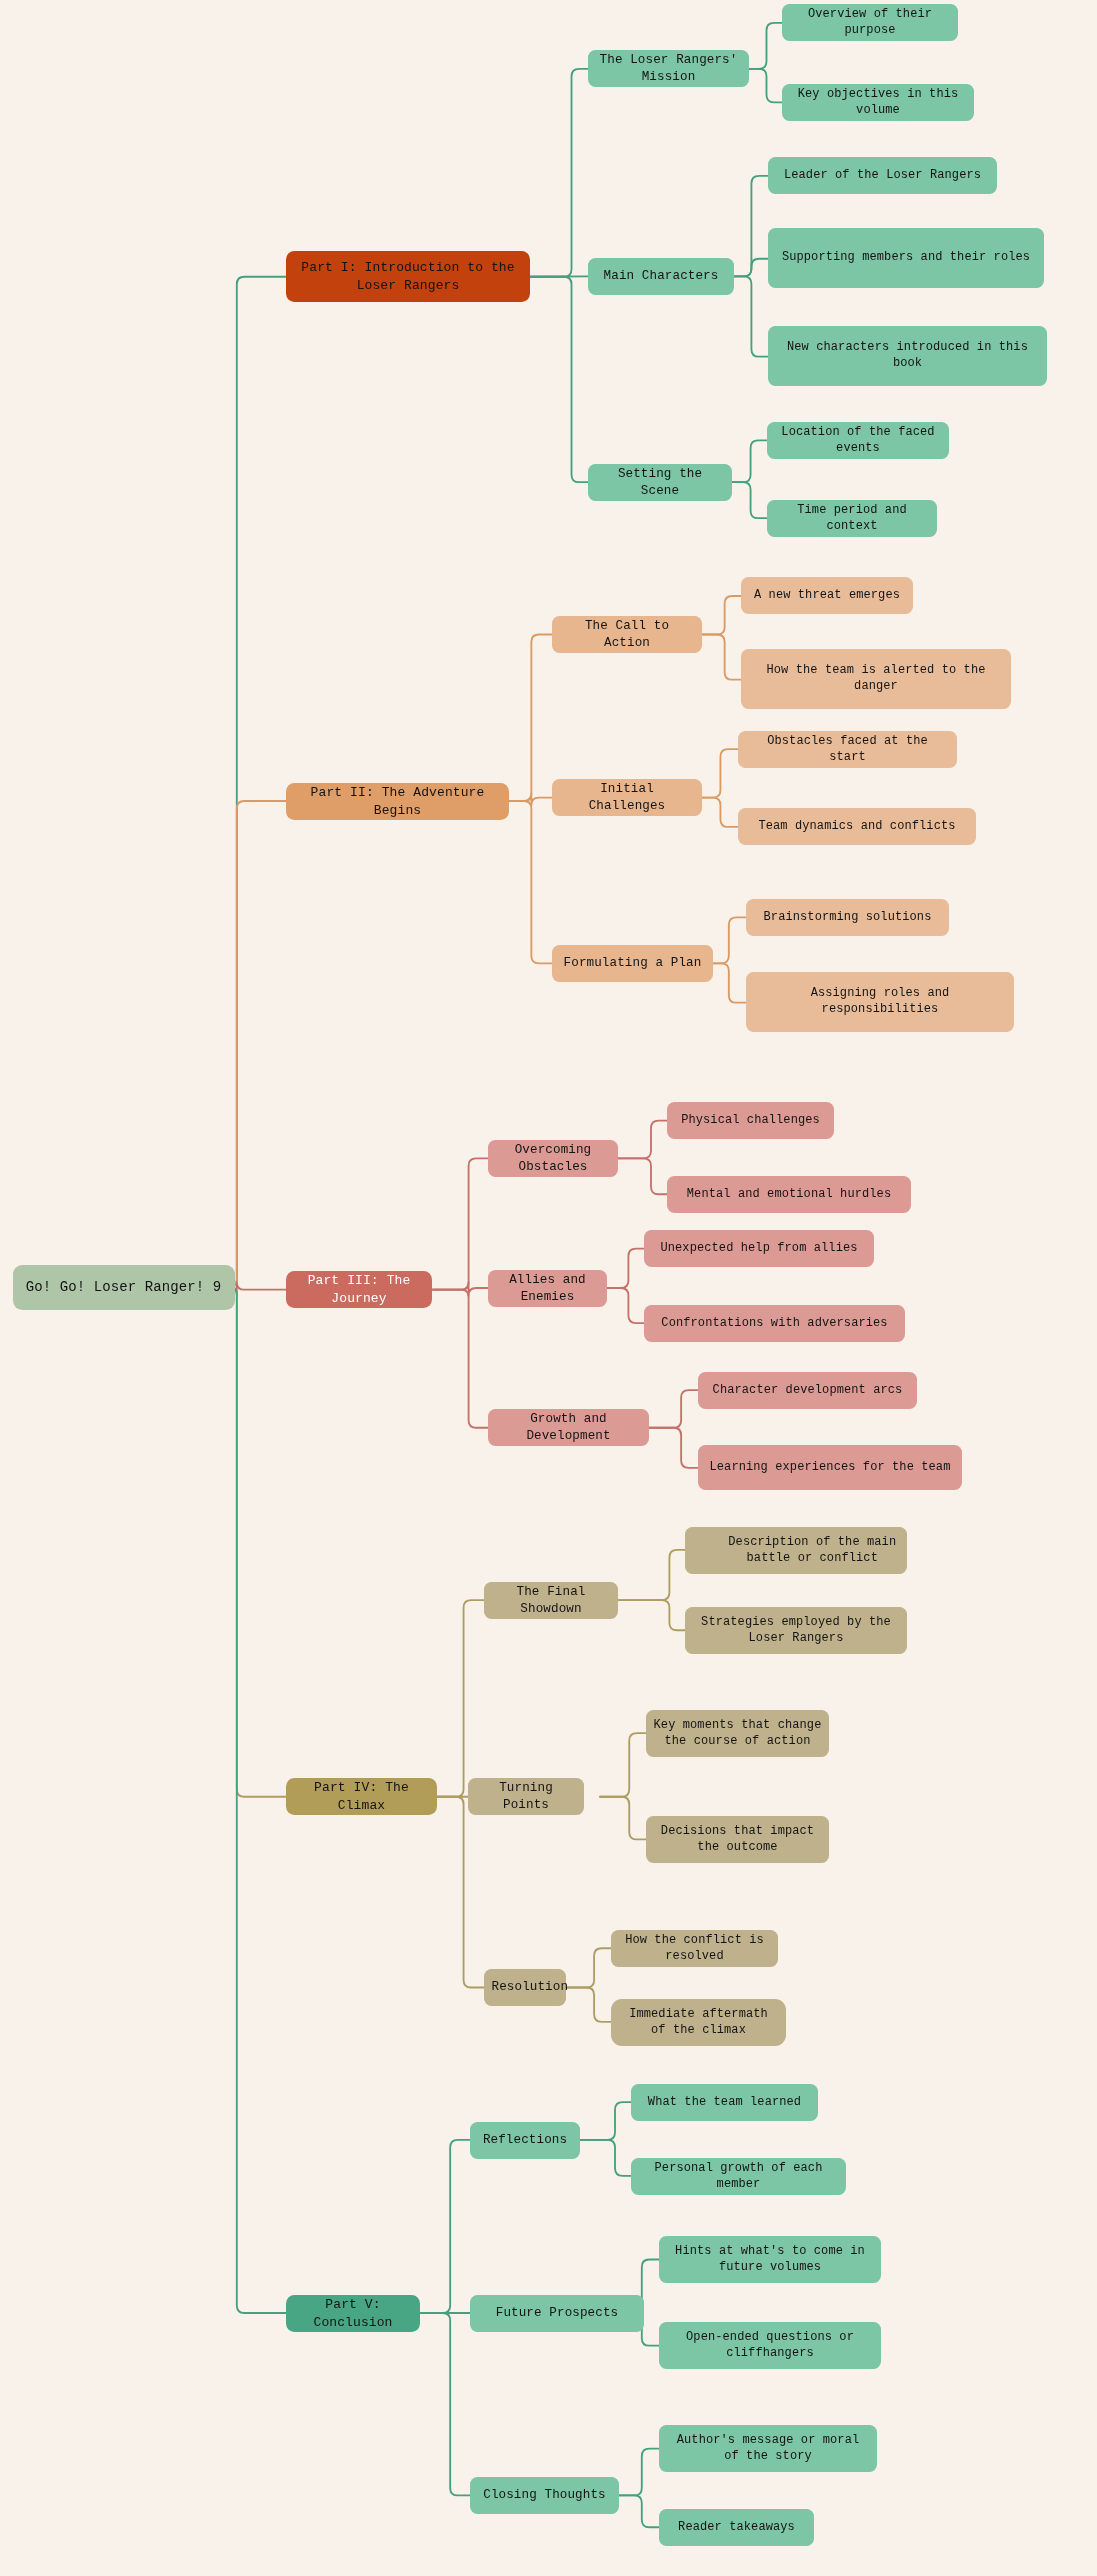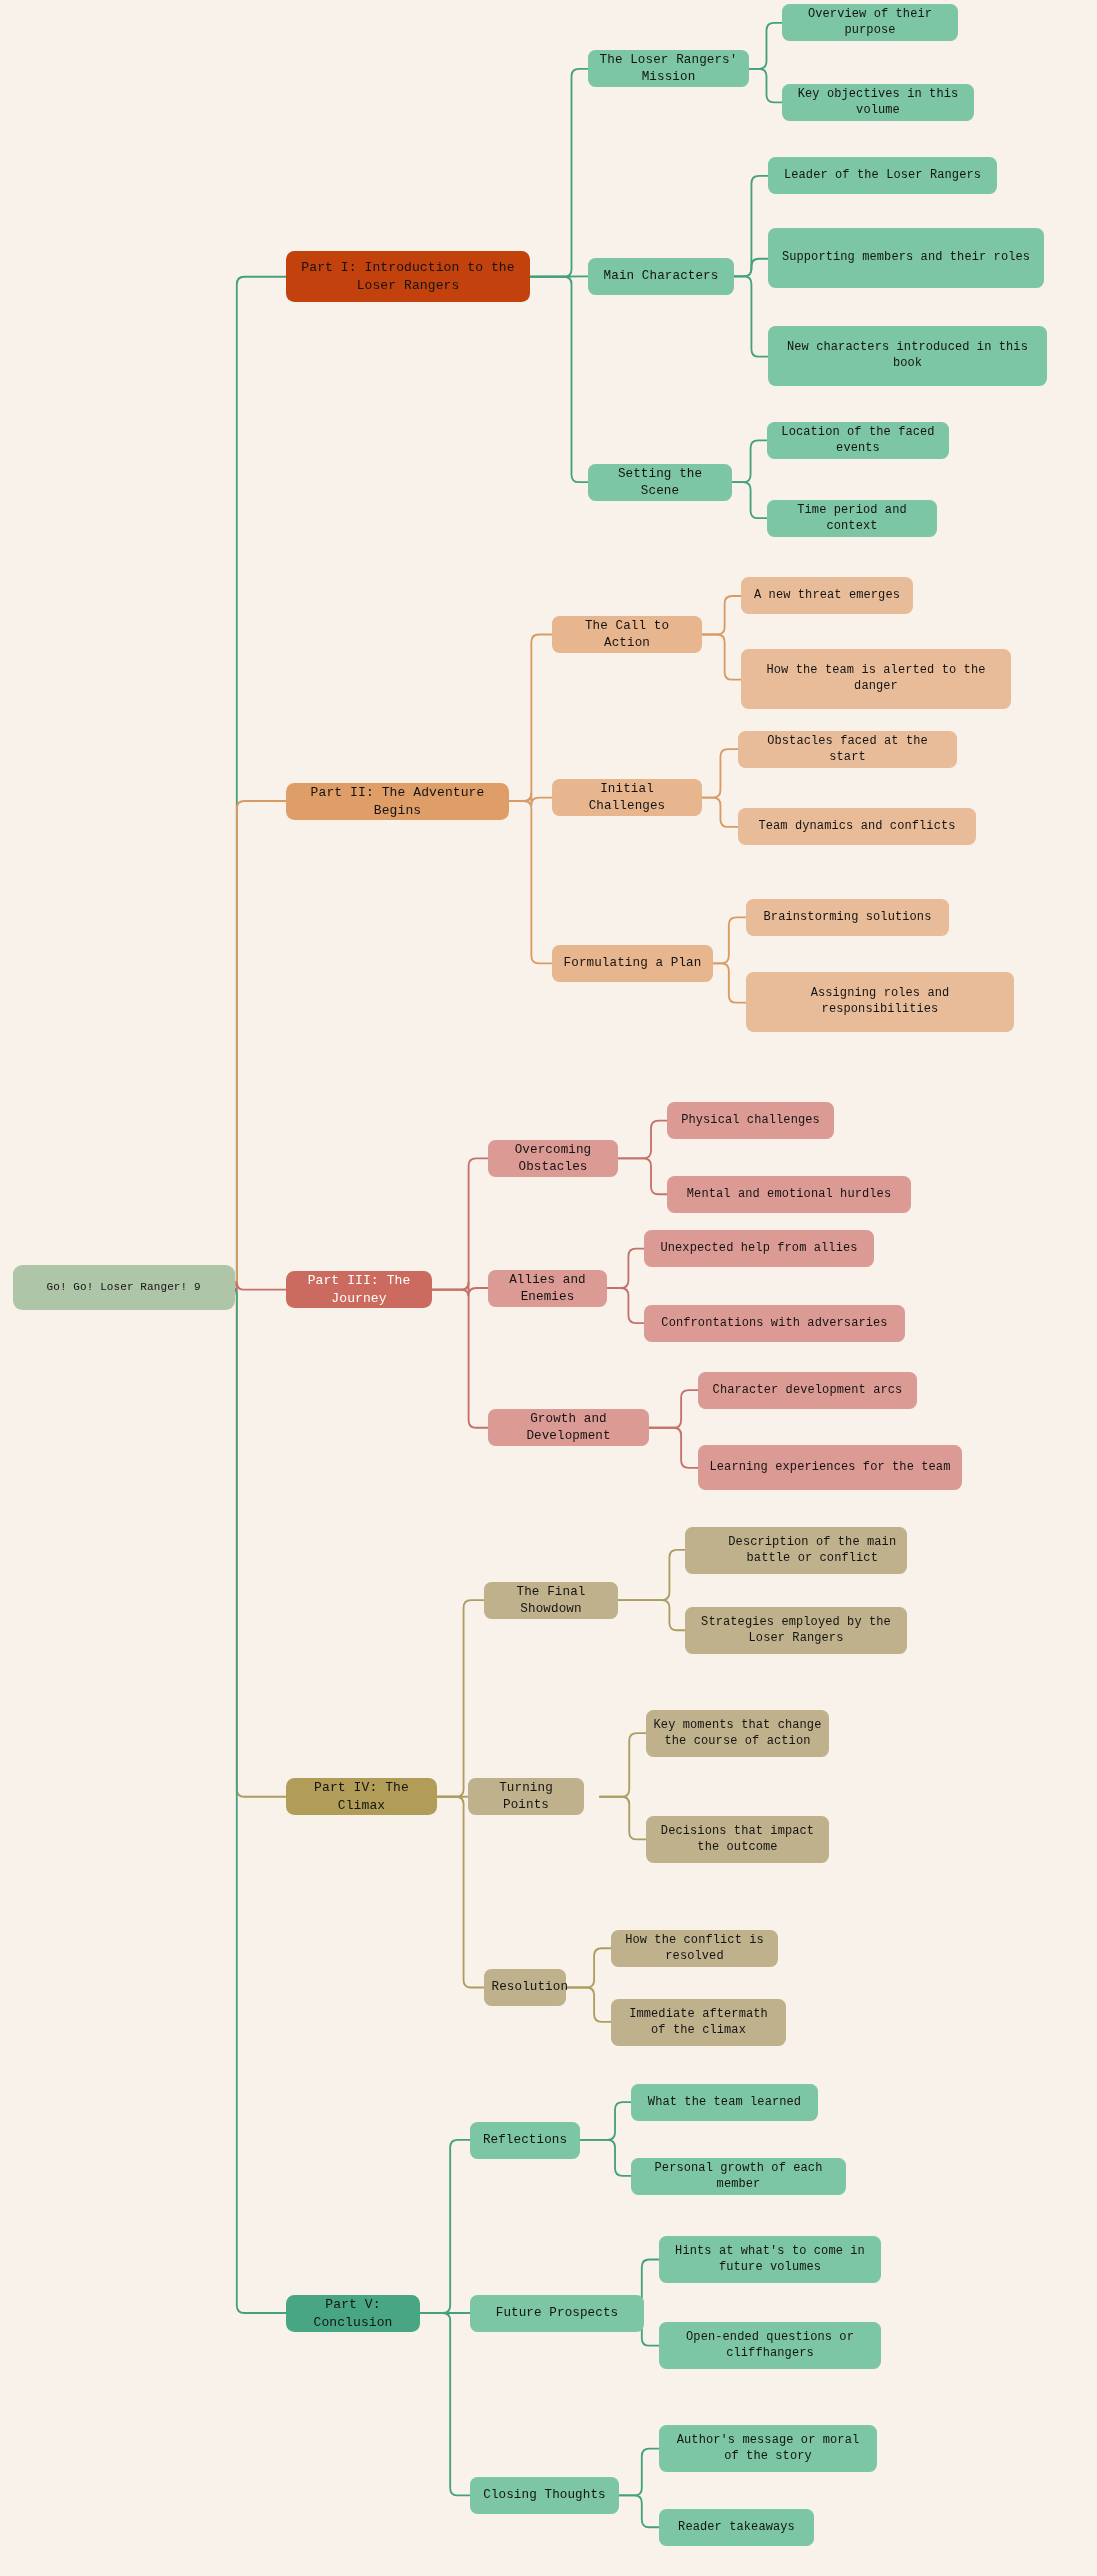--- a/index.html
+++ b/index.html
@@ -34,21 +34,21 @@
     text-align: center;
     border-radius: 7.5px;
     line-height: 1.32;
     padding: 2.5px 7.5px;
     letter-spacing: 0.1px;
     color: #141414;
     font-family: Liberation Mono, monospace;
   }
   .node.root {
     background: #AEC5A8;
-    font-size: 11px;
+    font-size: 14px;
     border-radius: 9.2px;
   }
   .node.lvl1 {
     font-size: 13px;
     border-radius: 8.4px;
   }
   .node.lvl2 {
     font-size: 12.6px;
   }
   .node.lvl3 {
@@ -233,21 +233,21 @@
       </div>
       <div class="node lvl3" style="left: 646px; top: 1816px; width: 183px; height: 47px; background: rgb(191, 177, 139); color: rgb(20, 20, 20);">
         <span class="nlabel">Decisions that impact the outcome</span>
       </div>
       <div class="node lvl2" style="left: 484px; top: 1969px; width: 82px; height: 37px; background: rgb(191, 177, 139); color: rgb(20, 20, 20);">
         <span class="nlabel">Resolution</span>
       </div>
       <div class="node lvl3" style="left: 611px; top: 1930px; width: 167px; height: 37px; background: rgb(191, 177, 139); color: rgb(20, 20, 20);">
         <span class="nlabel">How the conflict is resolved</span>
       </div>
-      <div class="node lvl3" style="left: 611px; top: 1999px; width: 175px; height: 47px; background: rgb(191, 177, 139); color: rgb(20, 20, 20);">
+      <div class="node lvl3" style="left: 611px; top: 1999px; width: 175px; height: 47px; background: rgb(191, 177, 139); color: rgb(20, 20, 20); border-radius: 11px;">
         <span class="nlabel">Immediate aftermath of the climax</span>
       </div>
       <div class="node lvl1" style="left: 286px; top: 2295px; width: 134px; height: 37px; background: rgb(72, 166, 132); color: rgb(20, 20, 20);">
         <span class="nlabel">Part V: Conclusion</span>
       </div>
       <div class="node lvl2" style="left: 470px; top: 2122px; width: 110px; height: 37px; background: rgb(124, 197, 165); color: rgb(20, 20, 20);">
         <span class="nlabel">Reflections</span>
       </div>
       <div class="node lvl3" style="left: 631px; top: 2084px; width: 187px; height: 37px; background: rgb(124, 197, 165); color: rgb(20, 20, 20);">
         <span class="nlabel">What the team learned</span>

